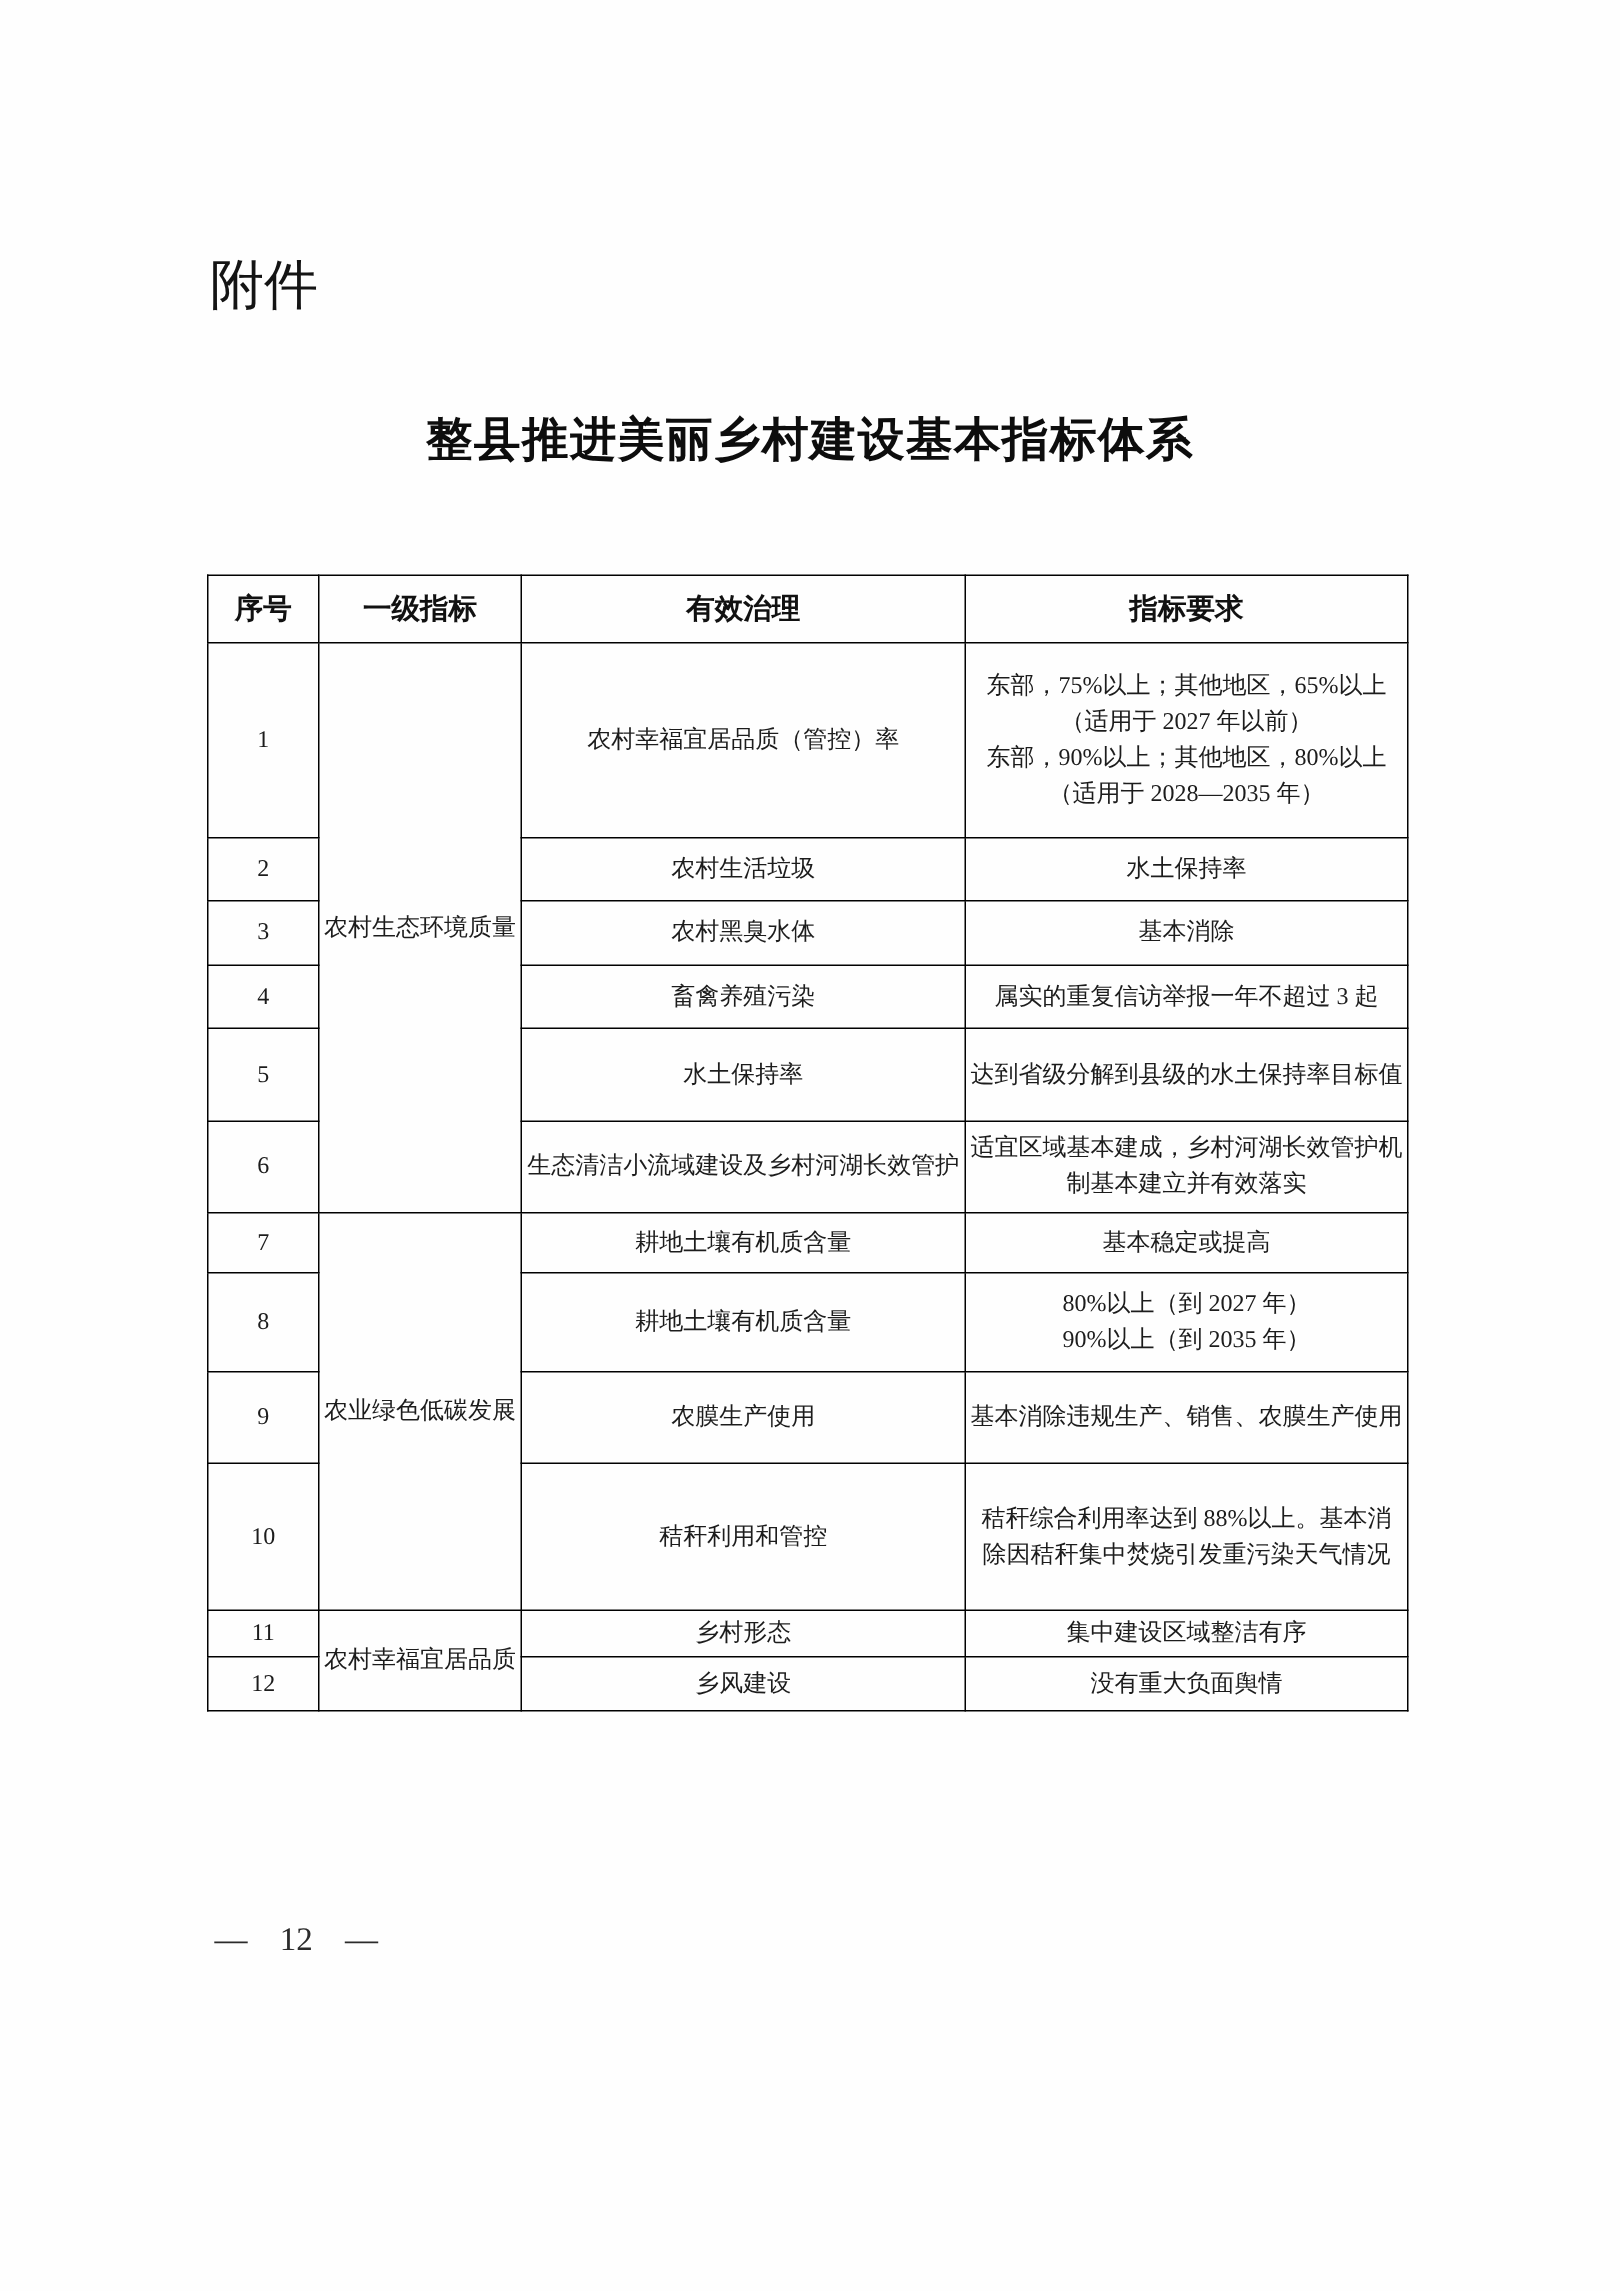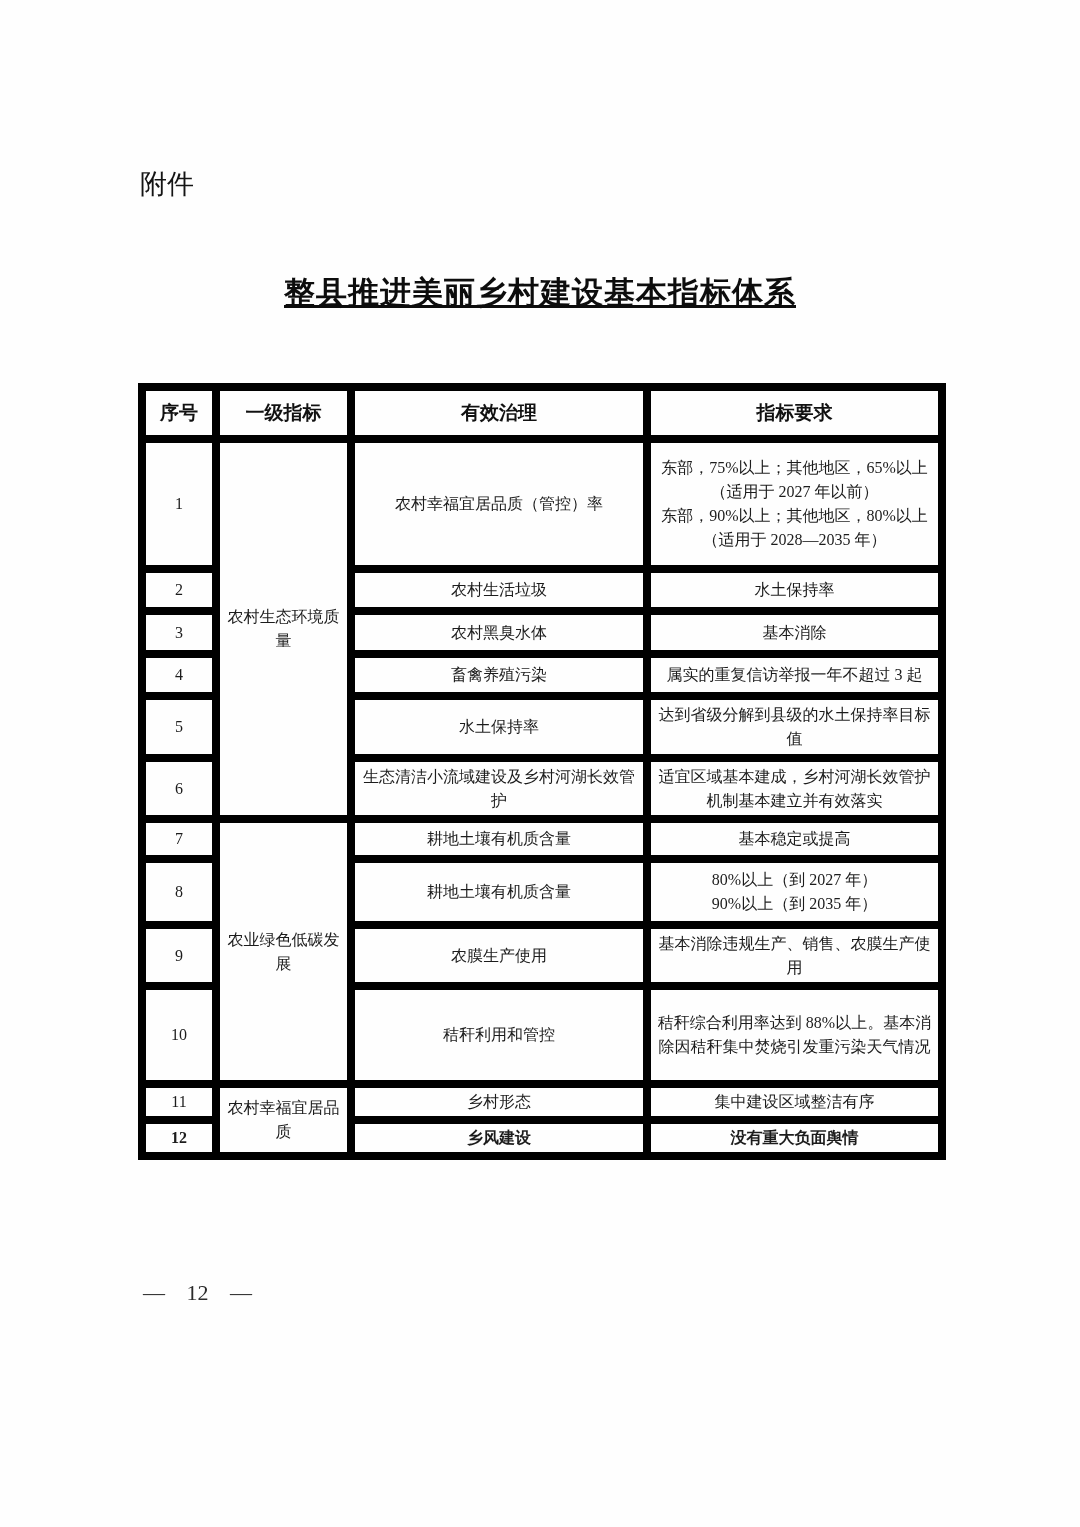--- a/index.html
+++ b/index.html
@@ -12,43 +12,42 @@
   .page {
     position: relative;
     width: 1080px; height: 1527px;
     background: #fefefe;
     overflow: hidden;
   }
   .attachment-label {
     position: absolute;
     left: 140px; top: 166px;
     font-family: Liberation Sans, sans-serif;
-    font-size: 27px;
+    font-size: 36px;
     color: #141414;
   }
   .doc-title {
     position: absolute;
     left: 0; right: 0; top: 272px;
     text-align: center;
     font-family: "Liberation Sans", "DejaVu Sans", sans-serif;
     font-weight: bold;
     font-size: 31px;
     letter-spacing: 1px;
     color: #0d0d0d;
-    text-decoration: underline;
   }
   table.indicator-table {
     position: absolute;
     left: 138px; top: 383px;
     width: 800px;
     border-collapse: collapse;
     table-layout: fixed;
   }
   .indicator-table th, .indicator-table td {
-    border: 8px solid #000000;
+    border: 1px solid #000000;
     text-align: center;
     vertical-align: middle;
     padding: 2px 3px;
     overflow: hidden;
   }
   .indicator-table th {
     font-family: "Liberation Sans", "DejaVu Sans", sans-serif;
     font-weight: bold;
     font-size: 19px;
     color: #111;
@@ -67,21 +66,21 @@
   tr.rh2  { height: 42px; }
   tr.rh3  { height: 43px; }
   tr.rh4  { height: 42px; }
   tr.rh5  { height: 62px; }
   tr.rh6  { height: 61px; }
   tr.rh7  { height: 40px; }
   tr.rh8  { height: 66px; }
   tr.rh9  { height: 61px; }
   tr.rh10 { height: 98px; }
   tr.rh11 { height: 31px; }
-  tr.rh12 { height: 36px; font-weight: bold; }
+  tr.rh12 { height: 36px; }
   .pre { white-space: pre-line; }
   .page-number {
     position: absolute;
     left: 143px; top: 1280px;
     font-size: 22px;
     word-spacing: 16px;
     color: #2b2b2b;
   }
 </style>
 </head>

